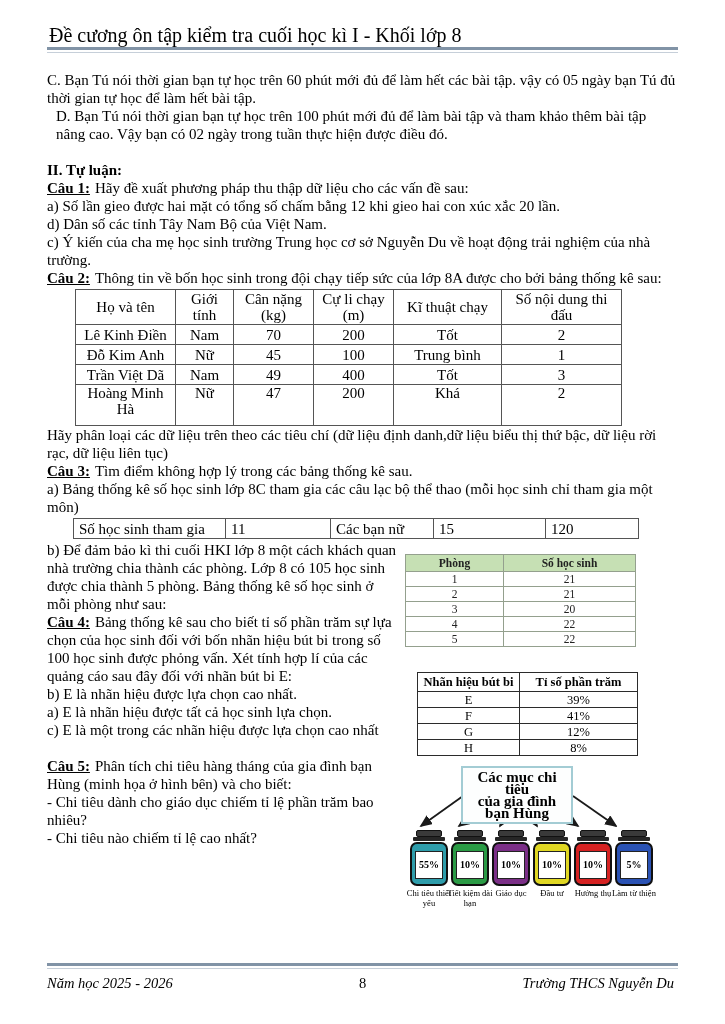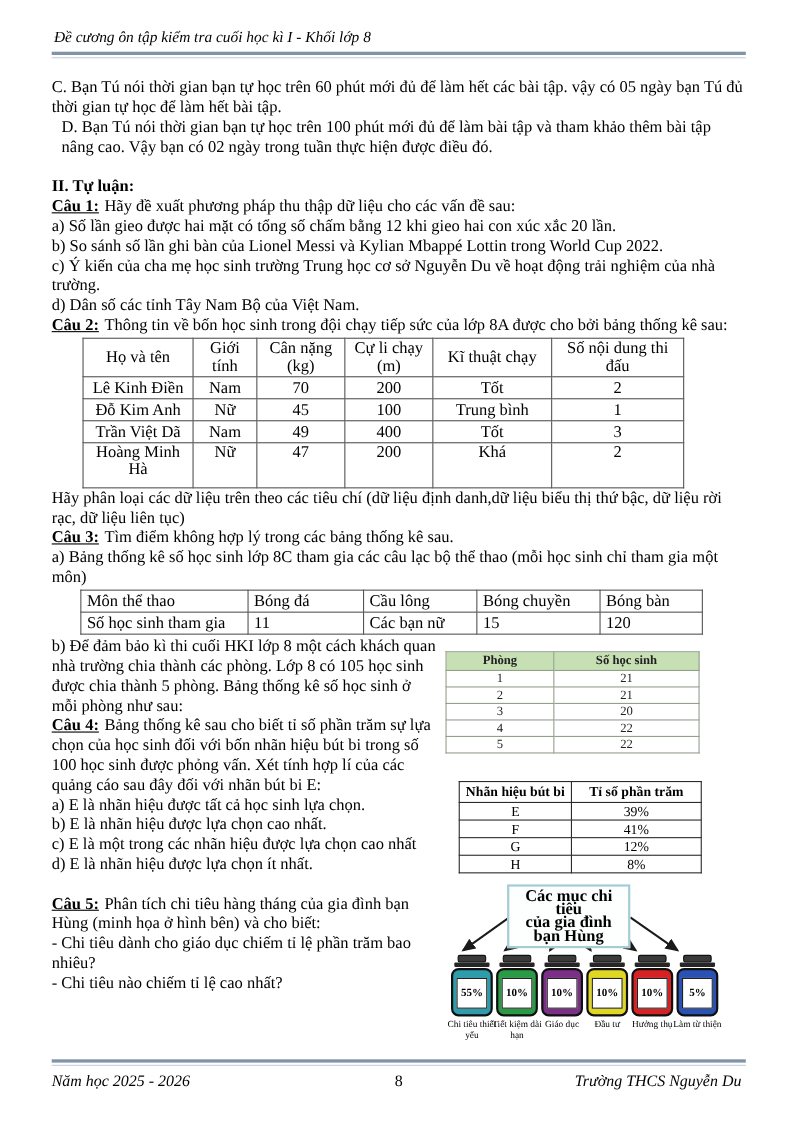--- a/index.html
+++ b/index.html
@@ -4,21 +4,21 @@
 <style>
   html,body { margin:0; padding:0; background:#fff; }
   .page {
     position:relative; box-sizing:border-box;
     width:725px; height:1024px;
     padding:26px 47px 0 47px;
     font-family:"Liberation Serif", "DejaVu Serif", serif;
     font-size:15px; line-height:18px; color:#000; background:#fff;
     overflow:hidden;
   }
-  .doc-title { font-style:italic; font-size:14px; padding-left:2px; }
+  .doc-title { font-size:20px; padding-left:2px; }
   .dbl-rule { margin-top:3px; height:2px; border-top:3px solid #8193a6; border-bottom:1px solid #c6cfd9; }
   .para { margin:0; }
   .mt { margin-top:18px; }
   .indent { padding-left:9px; }
   .bold { font-weight:bold; }
   .qlabel { font-weight:bold; text-decoration:underline; margin-right:5px; }
 
   
   table { border-collapse:collapse; }
   .t-main { margin:2px 0 0 28px; width:546px; table-layout:fixed; }
@@ -84,23 +84,22 @@
   <div class="doc-title">Đề cương ôn tập kiểm tra cuối học kì I - Khối lớp 8</div>
   <div class="dbl-rule"></div>
 
   <div class="para mt">C. Bạn Tú nói thời gian bạn tự học trên 60 phút mới đủ để làm hết các bài tập. vậy có 05 ngày bạn Tú đủ thời gian tự học để làm hết bài tập.</div>
   <div class="para indent">D. Bạn Tú nói thời gian bạn tự học trên 100 phút mới đủ để làm bài tập và tham khảo thêm bài tập nâng cao. Vậy bạn có 02 ngày trong tuần thực hiện được điều đó.</div>
 
   <div class="para bold mt">II. Tự luận:</div>
 
   <div class="para"><span class="qlabel">Câu 1:</span><span>Hãy đề xuất phương pháp thu thập dữ liệu cho các vấn đề sau:</span></div>
   <div class="para">a) Số lần gieo được hai mặt có tổng số chấm bằng 12 khi gieo hai con xúc xắc 20 lần.</div>
-  <div class="para">b) So sánh số lần ghi bàn của Lionel Messi và Kylian Mbappé Lottin trong World Cup 2022.</div>
+  <div class="para">d) Dân số các tỉnh Tây Nam Bộ của Việt Nam.</div>
   <div class="para">c) Ý kiến của cha mẹ học sinh trường Trung học cơ sở Nguyễn Du về hoạt động trải nghiệm của nhà trường.</div>
-  <div class="para">d) Dân số các tỉnh Tây Nam Bộ của Việt Nam.</div>
 
   <div class="para"><span class="qlabel">Câu 2:</span><span>Thông tin về bốn học sinh trong đội chạy tiếp sức của lớp 8A được cho bởi bảng thống kê sau:</span></div>
 
   <table class="t-main">
     <colgroup>
         <col style="width:100px">
         <col style="width:58px">
         <col style="width:80px">
         <col style="width:80px">
         <col style="width:108px">
@@ -157,45 +156,37 @@
 
   <table class="t-sport">
     <colgroup>
         <col style="width:152px">
         <col style="width:105px">
         <col style="width:103px">
         <col style="width:112px">
         <col style="width:93px">
       </colgroup>
     <tbody>
-        <tr>
-      <td>Môn thể thao</td>
-      <td>Bóng đá</td>
-      <td>Cầu lông</td>
-      <td>Bóng chuyền</td>
-      <td>Bóng bàn</td>
-    </tr>
     <tr>
       <td>Số học sinh tham gia</td>
       <td>11</td>
       <td>Các bạn nữ</td>
       <td>15</td>
       <td>120</td>
     </tr>
   </tbody>
     </table>
 
   <div class="twocol">
     <div class="col-left">
       <div class="para">b) Để đảm bảo kì thi cuối HKI lớp 8 một cách khách quan nhà trường chia thành các phòng. Lớp 8 có 105 học sinh được chia thành 5 phòng. Bảng thống kê số học sinh ở mỗi phòng như sau:</div>
       <div class="para"><span class="qlabel">Câu 4:</span><span>Bảng thống kê sau cho biết tỉ số phần trăm sự lựa chọn của học sinh đối với bốn nhãn hiệu bút bi trong số 100 học sinh được phỏng vấn. Xét tính hợp lí của các quảng cáo sau đây đối với nhãn bút bi E:</span></div>
+      <div class="para">b) E là nhãn hiệu được  lựa chọn cao nhất.</div>
       <div class="para">a)  E là nhãn hiệu được tất cả học sinh lựa chọn.</div>
-      <div class="para">b) E là nhãn hiệu được  lựa chọn cao nhất.</div>
       <div class="para">c) E là một trong các nhãn hiệu được lựa chọn cao nhất</div>
-      <div class="para">d) E là nhãn hiệu được lựa chọn ít nhất.</div>
       <div class="para mt"><span class="qlabel">Câu 5:</span><span>Phân tích chi tiêu hàng tháng của gia đình bạn Hùng (minh họa ở hình bên) và cho biết:</span></div>
       <div class="para">- Chi tiêu dành cho giáo dục chiếm tỉ lệ phần trăm bao nhiêu?</div>
       <div class="para">- Chi tiêu nào chiếm tỉ lệ cao nhất?</div>
     </div>
 
     <div class="col-right">
       <table class="t-room">
         <colgroup>
             <col style="width:98px">
             <col style="width:132px">

